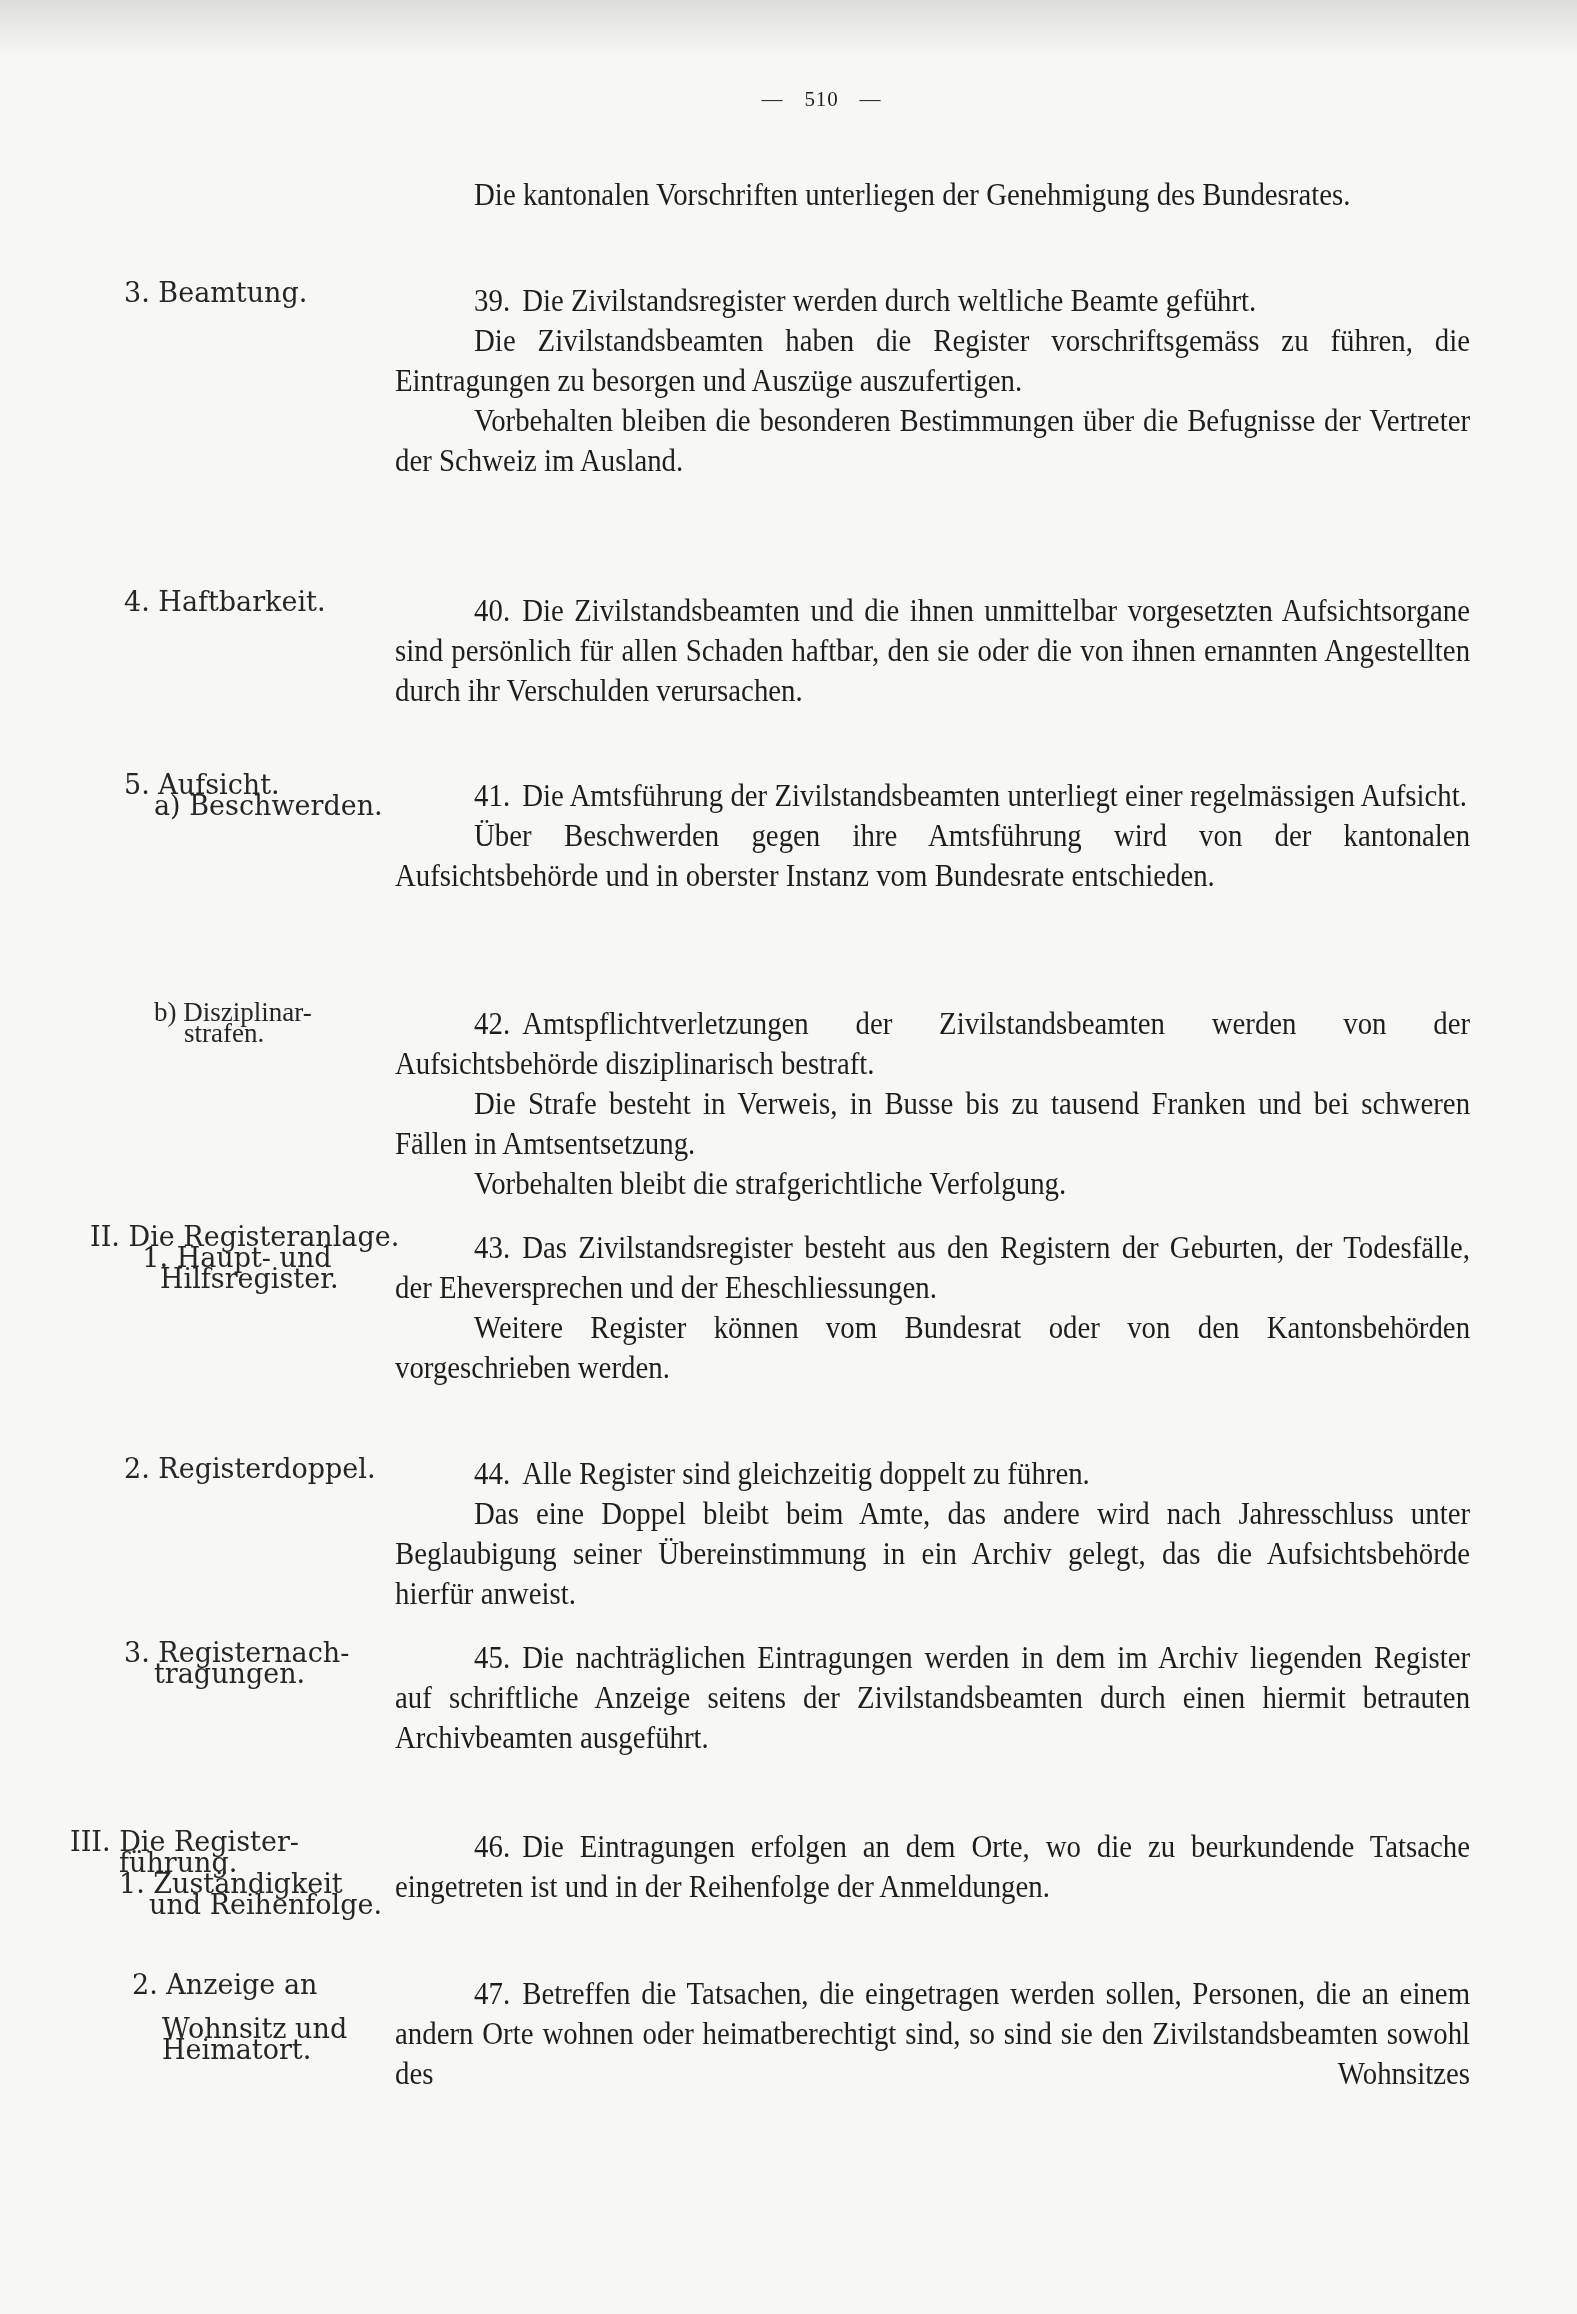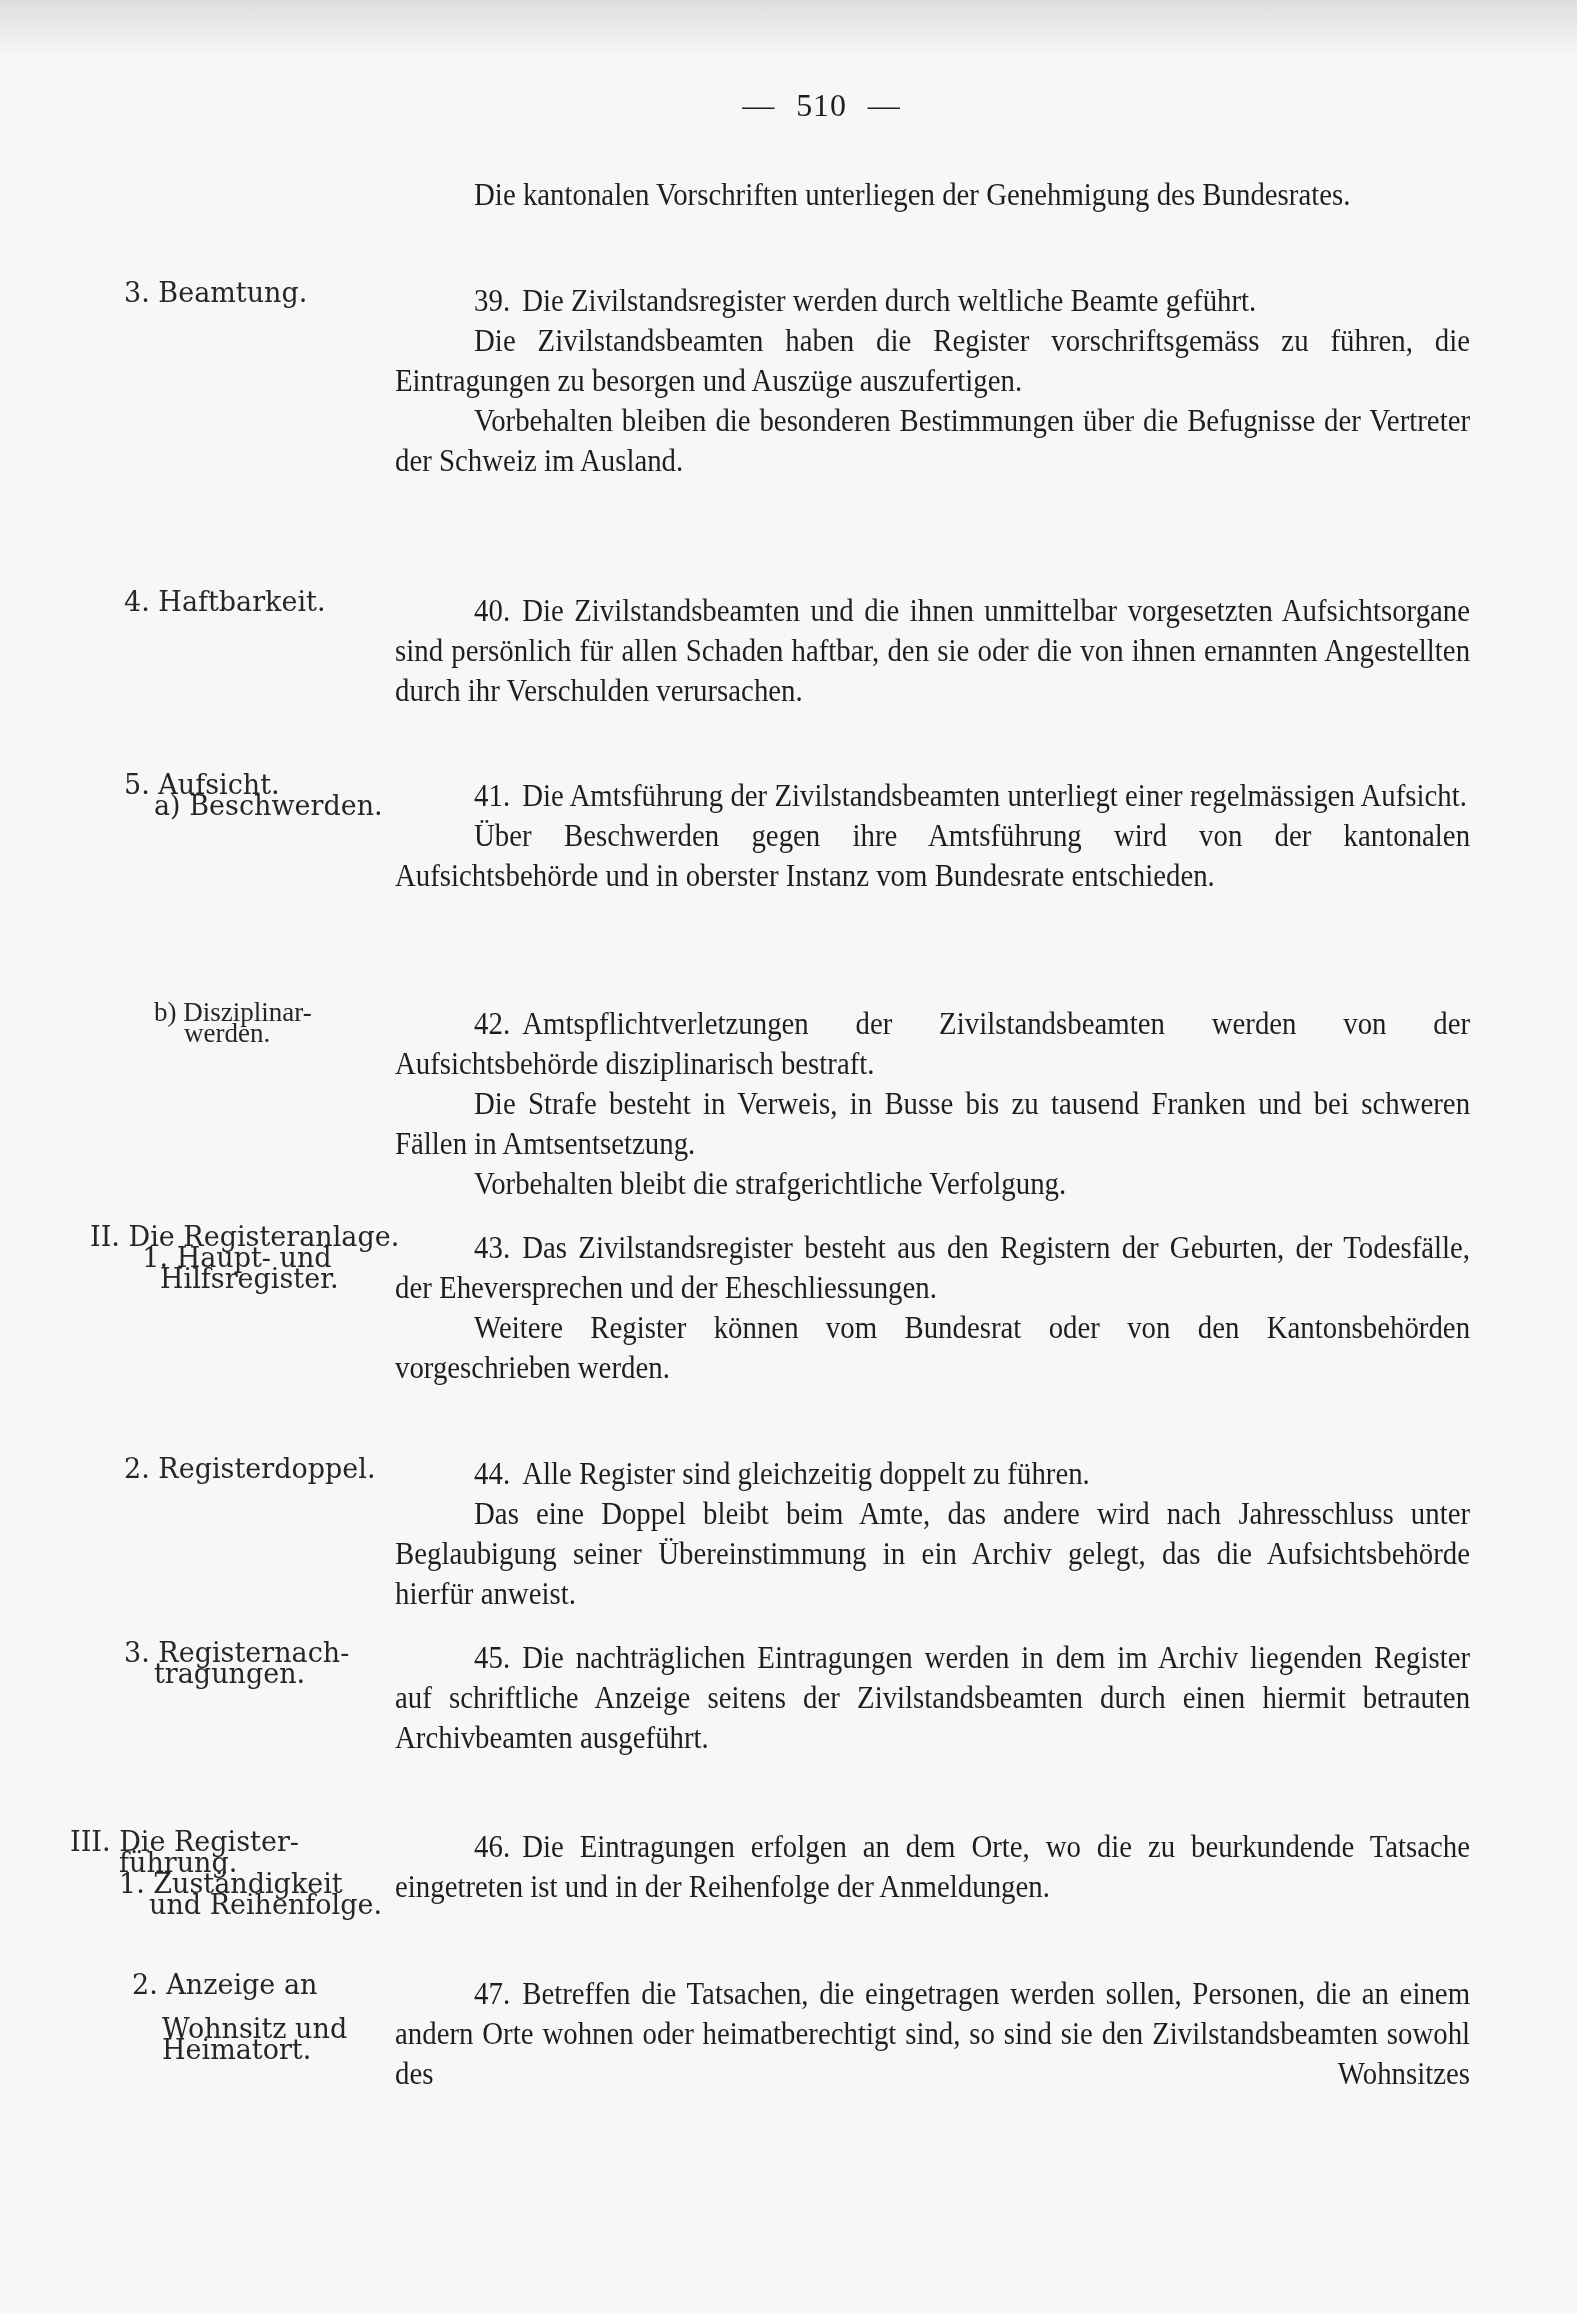--- a/index.html
+++ b/index.html
@@ -8,21 +8,21 @@
     background: #f7f7f5;
     color: #1e1e1e;
     font-family: "DejaVu Serif", "Liberation Serif", serif;
   }
   .page-top-shade {
     position: absolute; left: 0; top: 0; width: 1577px; height: 56px;
     background: linear-gradient(to bottom, rgba(200,200,198,0.55), rgba(247,247,245,0));
   }
   .page-number {
     position: absolute; top: 87px; left: 0; width: 1577px; text-align: center;
-    font-family: "Liberation Serif", serif; font-size: 32px; letter-spacing: 0.9px;
+    font-family: "Liberation Serif", serif; font-size: 21px; letter-spacing: 0.9px;
     padding-left: 66px; box-sizing: border-box;
   }
   .page-number .dash { margin: 0 21px; }
   .body-col {
     position: absolute; left: 395px; width: 1075px;
     font-family: "Liberation Serif", serif;
     font-size: 31px; line-height: 40px;
     text-align: justify; transform: scaleX(0.93); transform-origin: left top;
     width: 1156px;
   }
@@ -52,21 +52,21 @@
 </div>
 <div class="margin-note" style="top:591px;">
   <span class="line">4. Haftbarkeit.</span>
 </div>
 <div class="margin-note" style="top:774px;">
   <span class="line">5. Aufsicht.</span>
   <span class="line indent1">a) Beschwerden.</span>
 </div>
 <div class="margin-note" style="top:1002px;font-family:Liberation Serif, serif;">
   <span class="line indent1">b) Disziplinar-</span>
-  <span class="line indent2">werden.</span>
+  <span class="line indent2">strafen.</span>
 </div>
 <div class="margin-note" style="top:1226px; left:90px;">
   <span class="line">II. Die Registeranlage.</span>
   <span class="line" style="padding-left:40px;text-align:center;">1. Haupt- und</span>
   <span class="line" style="padding-left:70px;">Hilfsregister.</span>
 </div>
 <div class="margin-note" style="top:1458px;">
   <span class="line">2. Registerdoppel.</span>
 </div>
 <div class="margin-note" style="top:1642px;">

